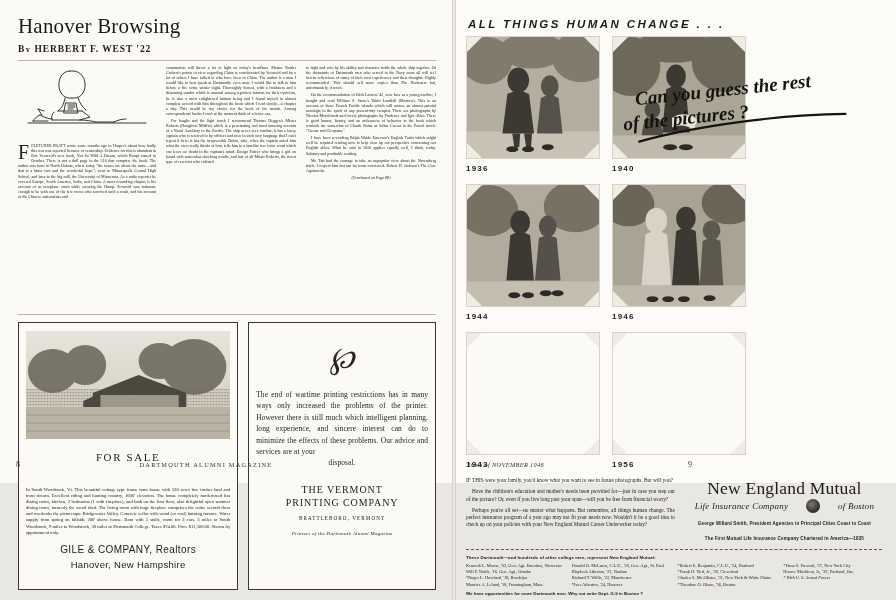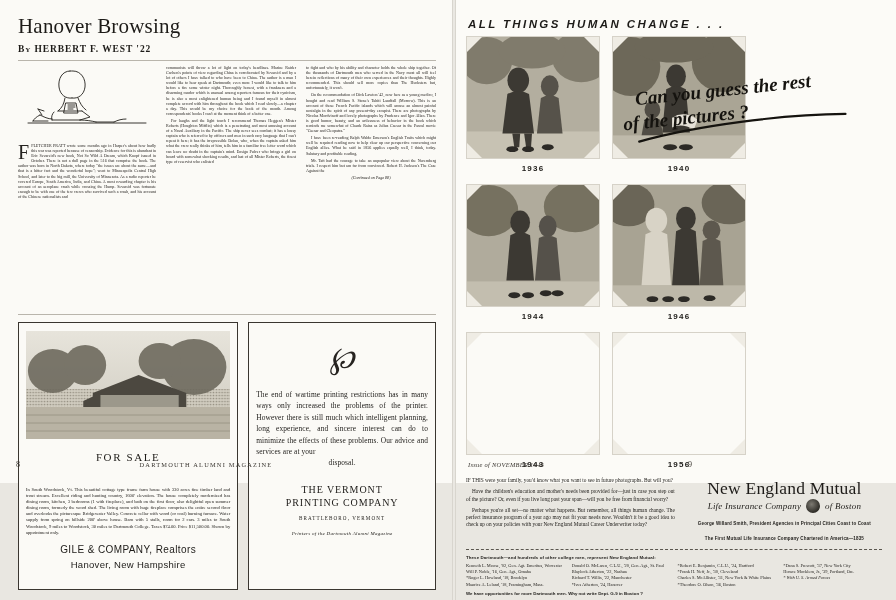--- a/index.html
+++ b/index.html
@@ -104,21 +104,21 @@
     overflow:hidden;
   }
   .photo .corner {
     position:absolute; width:0; height:0; border-style:solid;
   }
   .c-tl { top:0; left:0; border-width:15px 15px 0 0; border-color:#efece4 transparent transparent transparent; }
   .c-tr { top:0; right:0; border-width:0 15px 15px 0; border-color:transparent #efece4 transparent transparent; }
   .c-bl { bottom:0; left:0; border-width:15px 0 0 15px; border-color:transparent transparent transparent #efece4; }
   .c-br { bottom:0; right:0; border-width:0 0 15px 15px; border-color:transparent transparent #efece4 transparent; }
   .photo-caption {
-    text-align:center; font-family:"Liberation Sans", sans-serif;
+    text-align:left; font-family:"Liberation Sans", sans-serif;
     font-weight:bold; font-size:8px; letter-spacing:1.2px;
     margin-top:5px; color:#1d1b18;
   }
   .blank-photo { background:#fbfaf6; }
   .script-overlay {
     position:absolute; left:148px; top:16px; width:275px; height:86px;
     pointer-events:none;
   }
   .script-line {
     font-family:"Liberation Serif", serif; font-style:italic;
@@ -134,21 +134,21 @@
     font-size:5.3px; line-height:7.3px; text-align:justify; hyphens:auto;
     margin:0 0 4px 0;
   }
   .nem-left p.indent { text-indent:6px; }
   .smallcaps { font-variant:small-caps; }
   .nem-logo {
     font-size:17.5px; letter-spacing:.2px; line-height:19px; margin:2px 0 1px 0;
   }
   .nem-sub {
     font-size:9px; font-style:italic; letter-spacing:.2px;
-    display:flex; align-items:center; justify-content:center; gap:5px;
+    display:flex; align-items:center; justify-content:center; gap:18px;
   }
   .seal {
     width:14px; height:14px; border-radius:50%;
     background:radial-gradient(circle at 40% 38%, #7d7a72, #2e2c27 70%);
     display:inline-block;
   }
   .nem-officer {
     font-family:"Liberation Sans", sans-serif; font-weight:bold;
     font-size:4.5px; letter-spacing:.15px; margin-top:7px; line-height:8px;
   }

